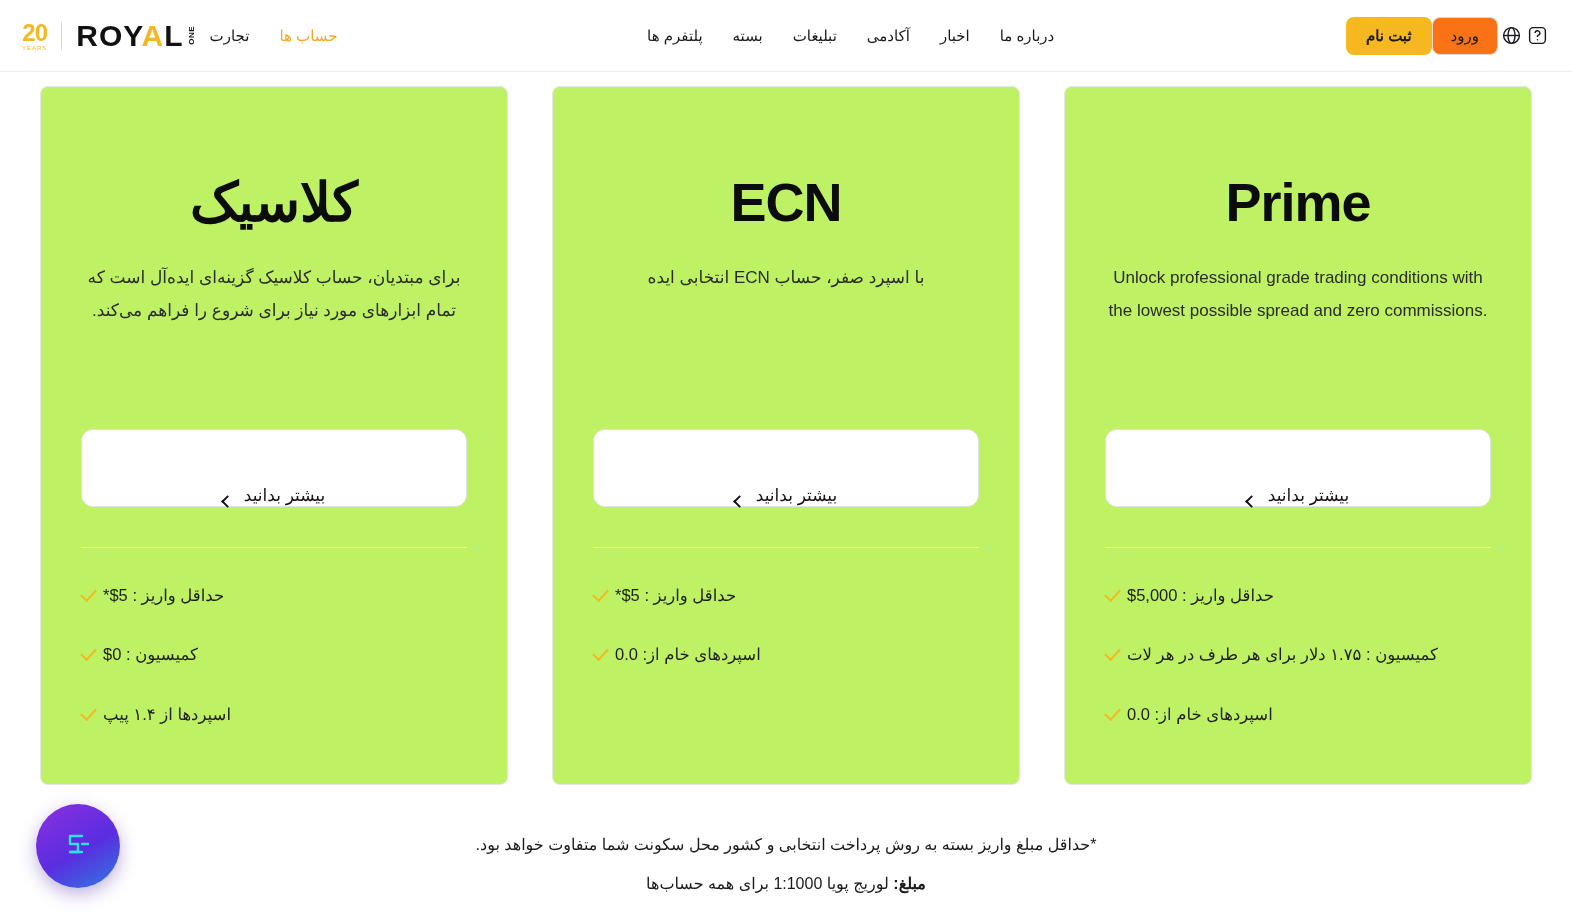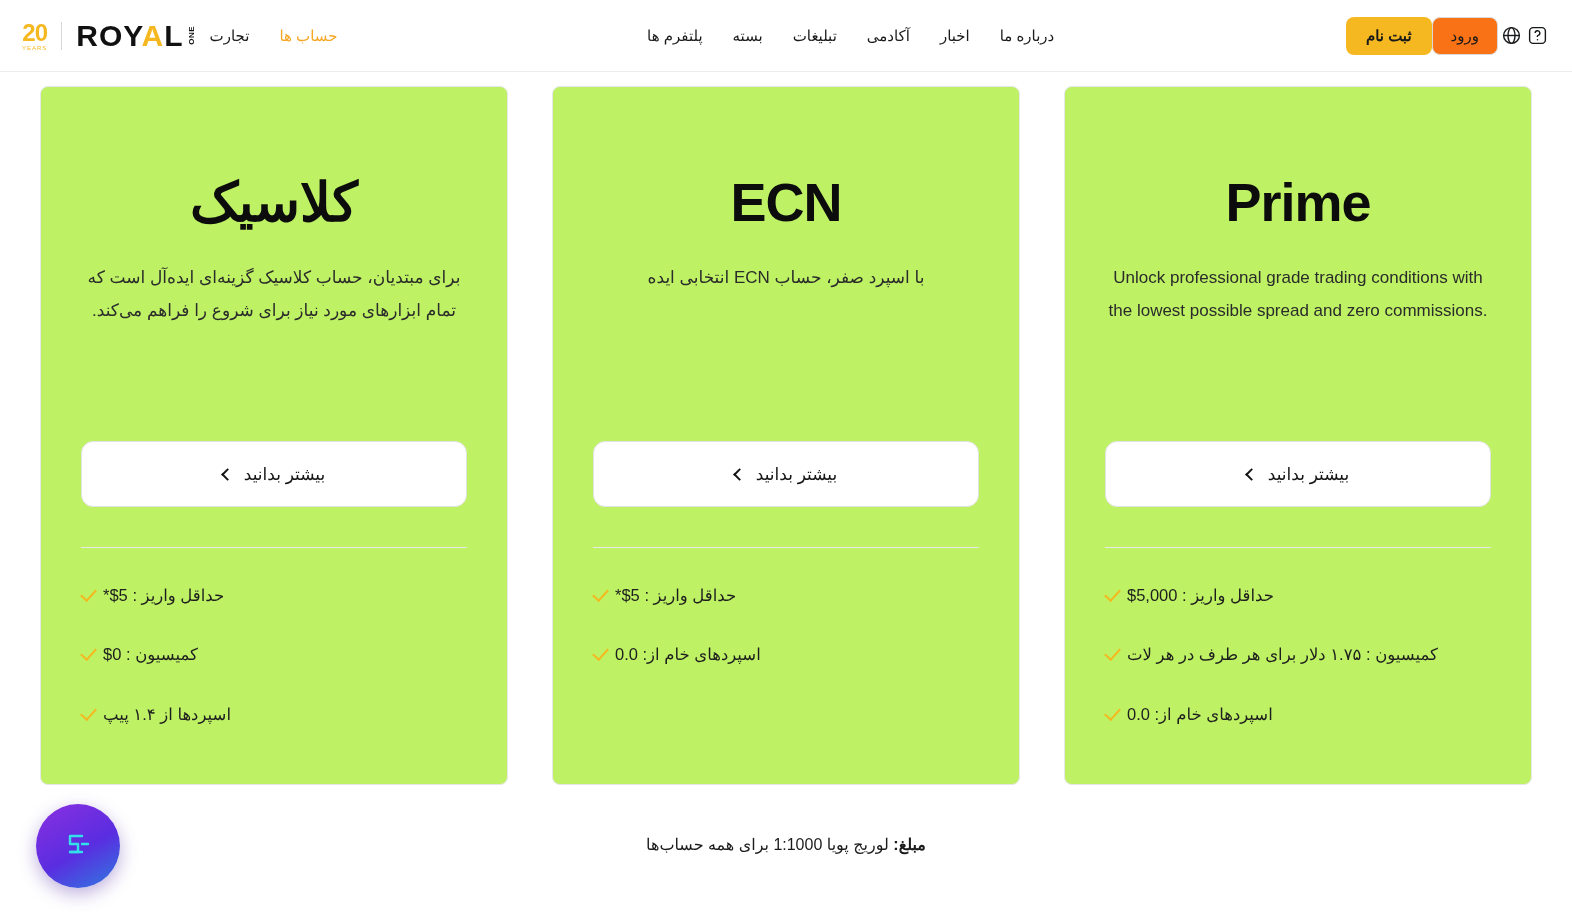--- a/index.html
+++ b/index.html
@@ -152,29 +152,29 @@
   .card-title.latin { font-family: "Liberation Sans", sans-serif; letter-spacing: -1px; }
   .card-desc {
     text-align: center;
     font-size: 17px;
     line-height: 1.95;
     color: #2b2b2b;
     min-height: 120px;
   }
   .card-desc.ltr { direction: ltr; }
   .learn-btn {
-    margin-top: 60px;
+    margin-top: 48px;
     width: 100%;
-    height: 66px;
+    height: 78px;
     border: 1px solid #e2e2e2;
     border-radius: 12px;
     background: #fff;
     display: flex;
     flex-direction: row;
-    align-items: center;
+    align-items: flex-end;
     justify-content: center;
     gap: 12px;
     font-size: 17px;
     color: #151515;
     cursor: pointer;
   }
   .chev {
     display: inline-block;
     width: 9px; height: 9px;
     border-left: 2px solid #151515;
@@ -353,20 +353,21 @@
       <span class="feat-text">کمیسیون : ۱.۷۵ دلار برای هر طرف در هر لات</span>
     </div>
     <div class="feat">
       <span class="tick"></span>
       <span class="feat-text">اسپردهای خام از: 0.0</span>
     </div>
   </div>
 </div>
 
 <div class="footnotes">
+  <div class="footnote">*حداقل مبلغ واریز بسته به روش پرداخت انتخابی و کشور محل سکونت شما متفاوت خواهد بود.</div>
   <div class="footnote">
     <b>مبلغ:</b><span> لوریج پویا 1:1000 برای همه حساب‌ها</span>
   </div>
 </div>
 
 <div class="fab">
   <svg width="40" height="40" viewBox="0 0 40 40" fill="none" stroke="#31e0e8" stroke-width="2.4" stroke-linecap="round" stroke-linejoin="round">
     <path d="M24 10h-12v8h8v8h-8"></path>
     <path d="M24 18h6"></path>
     <path d="M12 26h12"></path>

